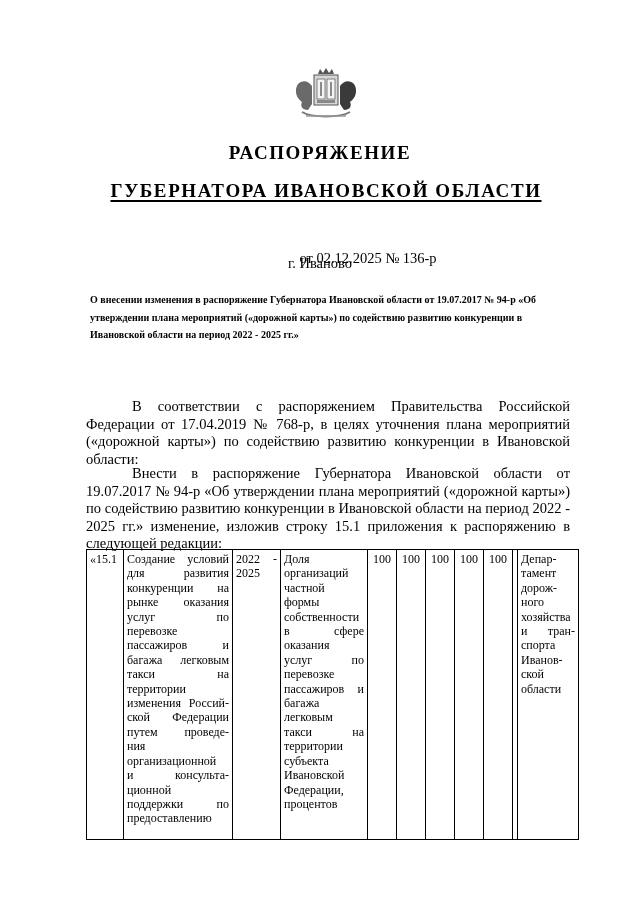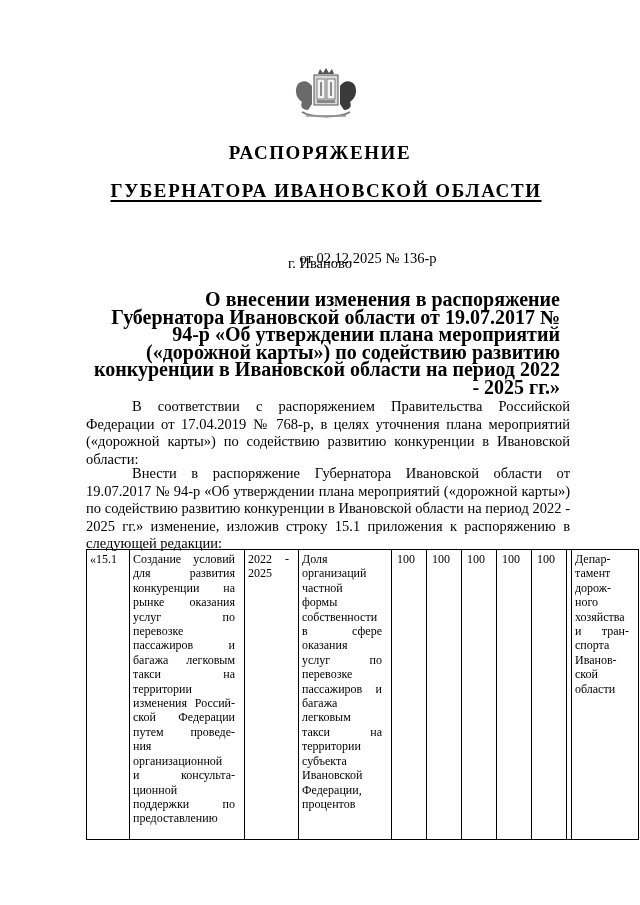--- a/index.html
+++ b/index.html
@@ -12,31 +12,31 @@
   .title1 { position: absolute; left: 0; width: 640px; top: 142px; text-align: center;
             font-weight: bold; font-size: 19px; letter-spacing: 1.6px; }
   .title2 { position: absolute; left: 0; width: 640px; top: 180px; text-align: center;
             font-weight: bold; font-size: 19px; letter-spacing: 1.6px; }
   .title2 span { text-decoration: underline; text-decoration-thickness: 2px; text-underline-offset: 3px; margin-left: 12px; }
 
   .meta { position: absolute; left: 0; width: 640px; text-align: center; font-size: 14.5px; line-height: 17px; }
   .meta.date { top: 250px; padding-left: 48px; }
   .meta.city { top: 255px; }
 
-  .subject { position: absolute; left: 90px; width: 470px; top: 291px; text-align: right;
-             font-weight: bold; font-size: 20px; line-height: 17.5px; }
+  .subject { position: absolute; left: 90px; width: 470px; top: 291px; text-align: left;
+             font-weight: bold; font-size: 10px; line-height: 17.5px; }
 
   .para { position: absolute; left: 86px; width: 484px; font-size: 14.5px; line-height: 17.6px;
           text-align: justify; text-indent: 46px; }
   .para.p1 { top: 398px; }
   .para.p2 { top: 465px; }
 
   table.row { position: absolute; left: 86px; top: 549px; border-collapse: collapse;
               font-size: 12px; line-height: 14.4px; table-layout: fixed; }
-  table.row td { border: 1px solid #000; vertical-align: top; padding: 2px 9px 0 3px; height: 287px; }
+  table.row td { border: 1px solid #000; vertical-align: top; padding: 2px 3px 0 3px; height: 287px; }
   td.c-num { width: 30px; padding-left: 2px; }
   td.c-name { width: 102px; text-align: justify; hyphens: manual; }
   td.c-period { width: 41px; }
   td.c-indicator { width: 80px; text-align: justify; }
   td.c-val { width: 22px; text-align: center; margin-top: 36px; }
   td.c-val.narrow { width: 4px; padding: 0; }
   td.c-resp { width: 54px; }
   .justified-line { display: block; text-align: justify; text-align-last: justify; }
   .left-line { display: block; text-align: left; }
 </style>

